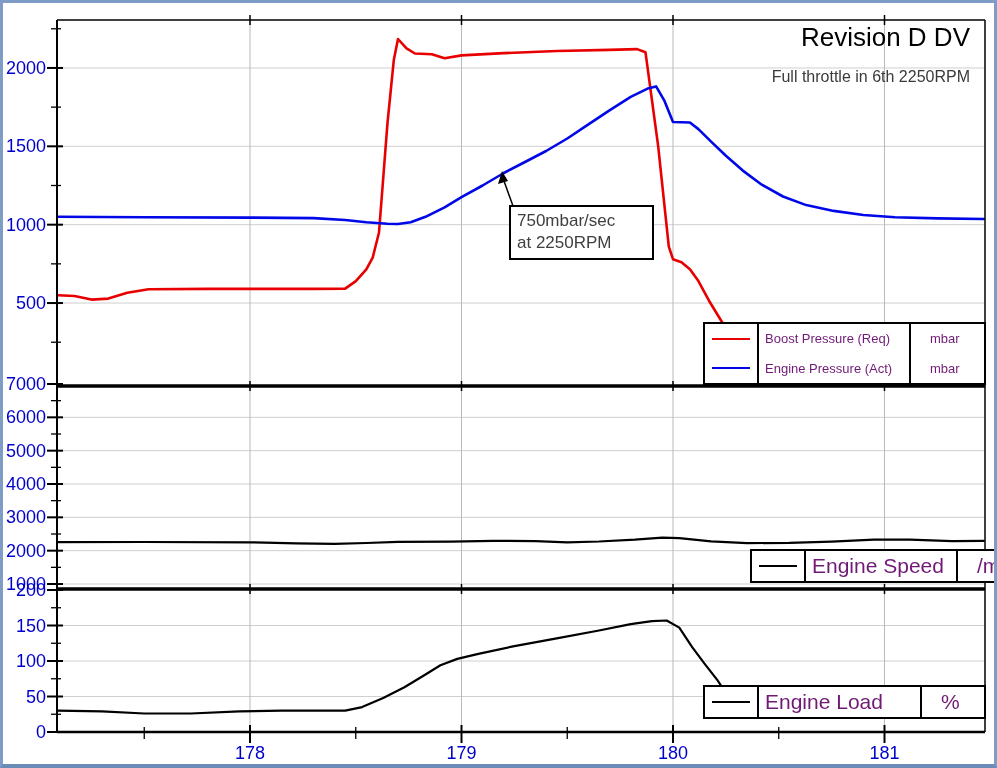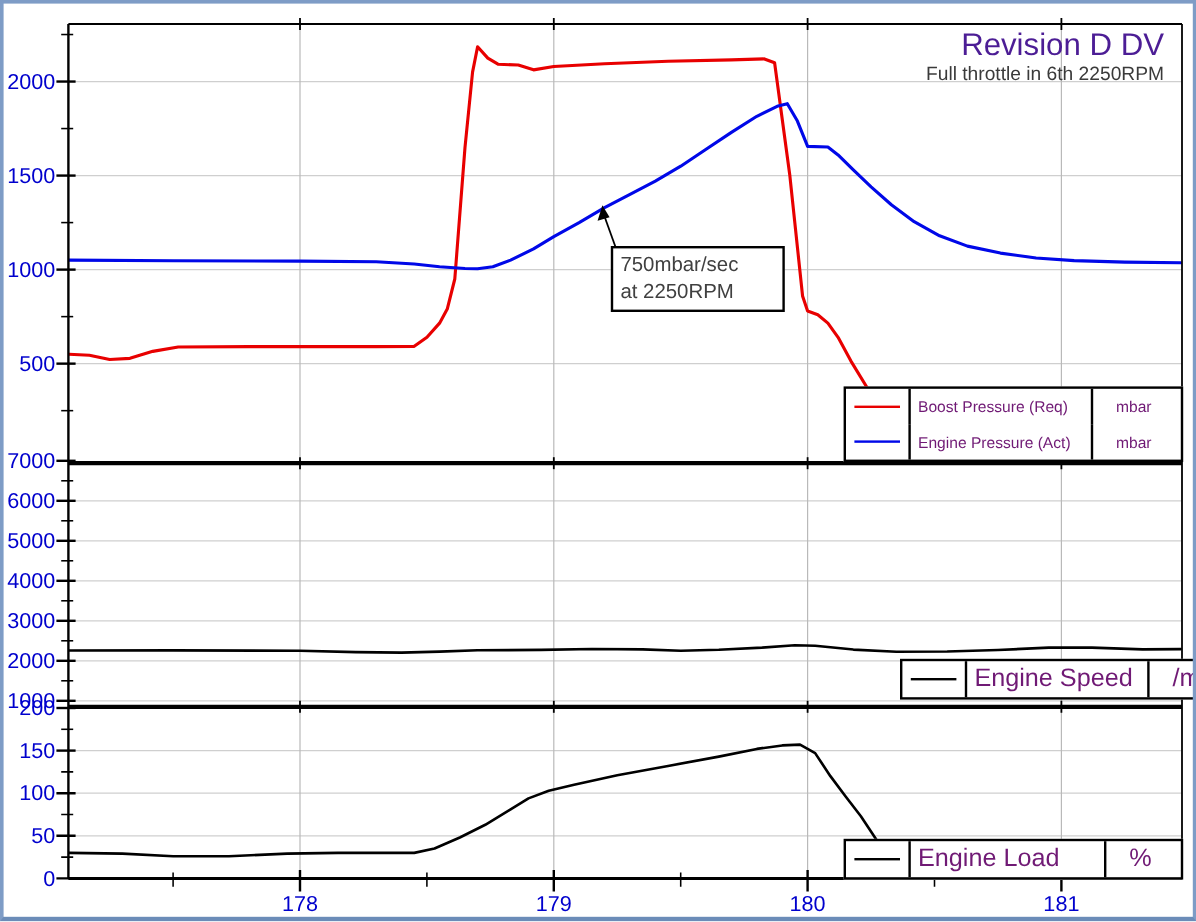--- a/index.html
+++ b/index.html
@@ -1,30 +1,30 @@
 <!DOCTYPE html>
 <html><head>
 <meta charset="utf-8">
 <style>
   html,body{margin:0;padding:0;background:#ffffff;}
   #screen{position:relative;width:997px;height:768px;background:#ffffff;overflow:hidden;
           font-family:"Liberation Sans",sans-serif;}
   .frame{position:absolute;inset:0;border:3px solid #7e9cc6;border-bottom:4px solid #6b8cb8;
          pointer-events:none;z-index:20;}
   #plot{position:absolute;left:0;top:0;z-index:1;}
-  .title{position:absolute;right:27px;top:22px;font-size:26px;color:#4c1d95;z-index:4;}
-  .subtitle{position:absolute;right:27px;top:54px;font-size:16px;color:#3a3a3a;z-index:4;}
+  .title{position:absolute;right:27px;top:22px;font-size:26px;color:#000000;z-index:4;}
+  .subtitle{position:absolute;right:27px;top:68px;font-size:16px;color:#3a3a3a;z-index:4;}
   .ann{position:absolute;left:509px;top:205px;width:132px;border:2px solid #000;background:#fff;
        padding:3px 3px 4px 6px;font-size:17px;color:#404040;line-height:1.3;z-index:6;}
   .legend{position:absolute;left:703px;width:283px;background:#fff;border:2px solid #000;
           display:grid;z-index:8;color:#701a75;box-sizing:border-box;}
   .legend .cell{display:flex;align-items:center;box-sizing:border-box;overflow:hidden;white-space:nowrap;}
   .lg1{top:322px;height:63px;grid-template-columns:54px 1fr 75px;grid-template-rows:1fr 1fr;font-size:13px;}
   .lg2{top:549px;height:34px;grid-template-columns:54px 1fr 75px;font-size:21px;margin-left:47px;}
-  .lg3{top:699px;height:34px;grid-template-columns:54px 1fr 64px;font-size:21px;}
+  .lg3{top:685px;height:34px;grid-template-columns:54px 1fr 64px;font-size:21px;}
   .sample{border-right:2px solid #000;justify-content:center;}
   .unit{border-left:2px solid #000;padding-left:19px;}
   .lbl{padding-left:6px;}
   .sline{width:38px;height:2px;background:#000;}
   .lg2 .sline,.lg3 .sline{height:2.5px;}
 </style>
 </head>
 <body>
 
 <div id="screen">

